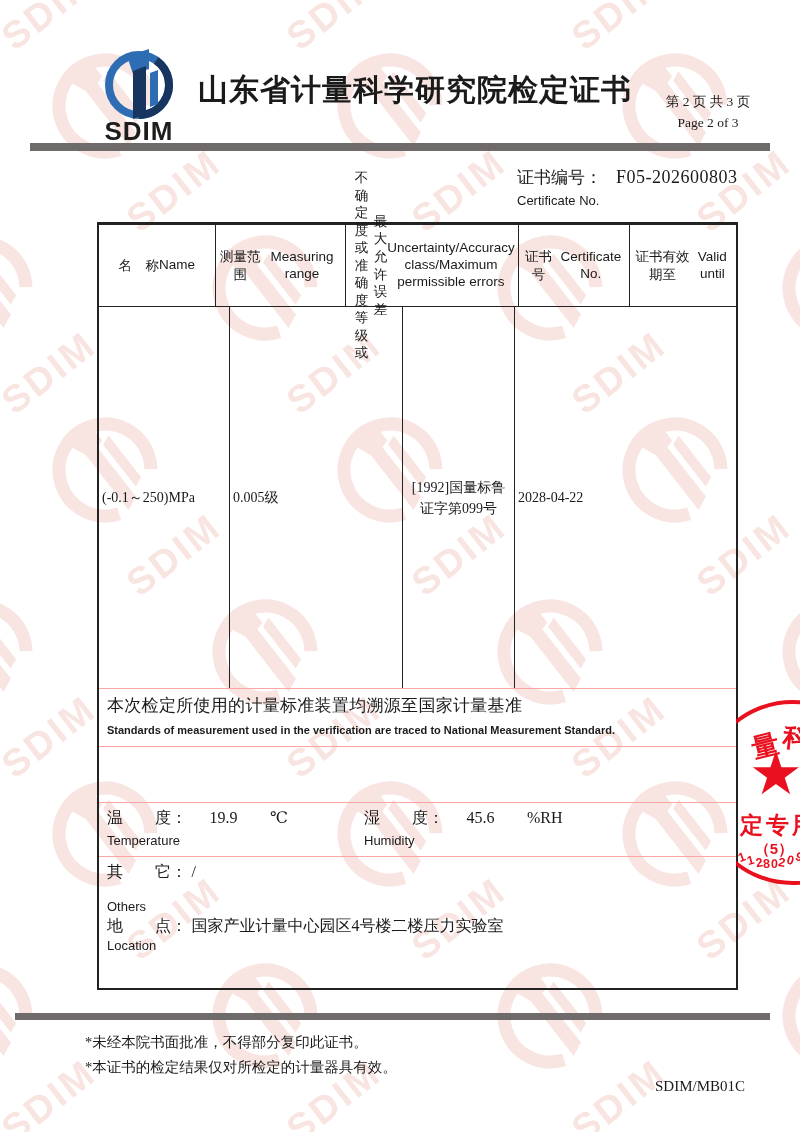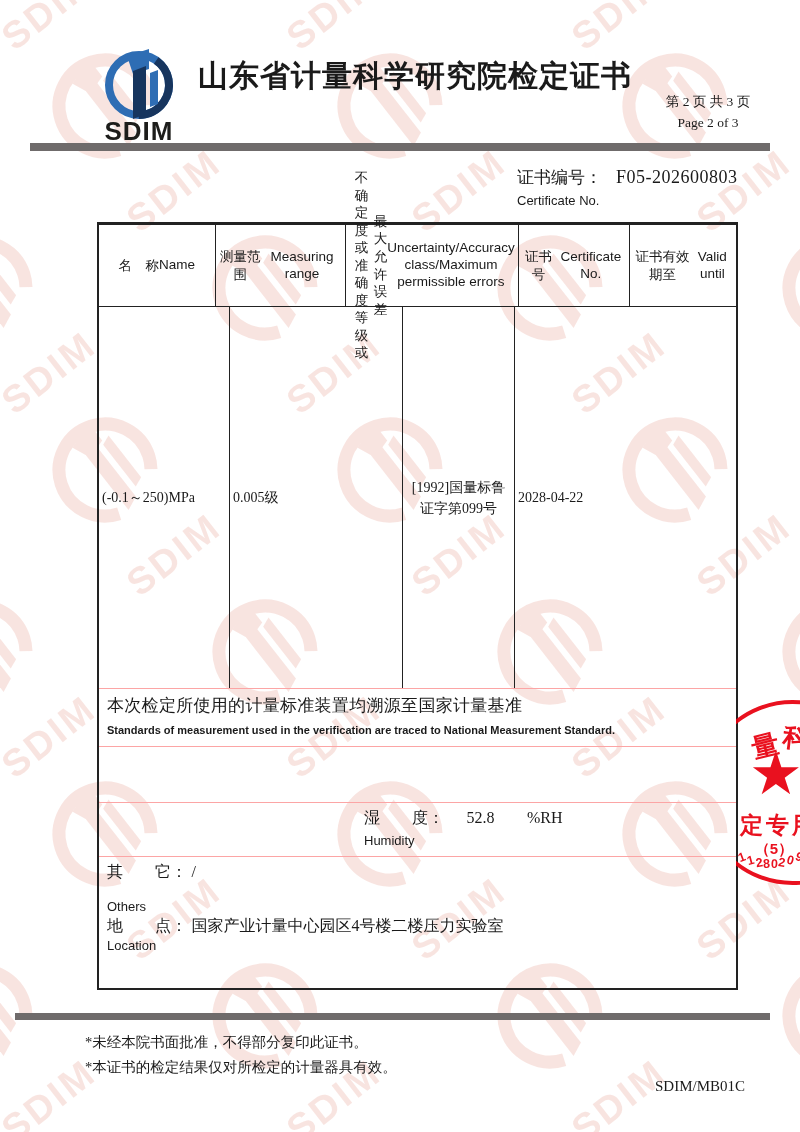--- a/index.html
+++ b/index.html
@@ -10,21 +10,21 @@
   .abs{position:absolute;}
 
   
   .wm-layer{position:absolute;inset:0;z-index:0;pointer-events:none;}
   .wm{position:absolute;opacity:.55;}
 
   .content{position:absolute;inset:0;z-index:1;}
 
   
   .logo-box{left:84px;top:46px;width:110px;height:100px;text-align:center;}
-  .title-blk{left:180px;top:56px;width:470px;text-align:center;}
+  .title-blk{left:180px;top:70px;width:470px;text-align:center;}
   .title-cn{font-size:30px;font-weight:bold;letter-spacing:1px;}
   .title-en{font-size:22px;font-weight:bold;margin-top:11px;letter-spacing:.5px;}
   .pageinfo{left:648px;top:92px;width:120px;text-align:center;font-size:13.5px;line-height:1.55;}
   .bar{background:#6f6b6b;height:8px;}
   .bar-top{left:30px;top:143px;width:740px;}
   .bar-bottom{left:15px;top:1013px;width:755px;height:7px;}
 
   
   .certno{left:517px;top:166px;}
   .certno .l1{font-size:17px;}
@@ -398,24 +398,32 @@
 
       <div class="t-full" style="height:58px">
         <div class="big-cn f-hei">本次检定所使用的计量标准装置均溯源至国家计量基准</div>
         <div class="sub-en f-hei">Standards of measurement used in the verification are traced to National Measurement Standard.</div>
       </div>
 
       <div class="t-full" style="height:56px">
       </div>
 
       <div class="t-full" style="height:54px">
+        <div>
+          <div class="env-line">
+            <span class="env-label f-hei">温　　度：</span>
+            <span class="env-val f-song">19.9</span>
+            <span class="env-unit f-song">℃</span>
+          </div>
+          <div class="env-en f-hei">Temperature</div>
+        </div>
         <div class="hum-grp">
           <div class="env-line">
             <span class="env-label f-hei">湿　　度：</span>
-            <span class="env-val f-song">52.8</span>
+            <span class="env-val f-song">45.6</span>
             <span class="env-unit f-song">%RH</span>
           </div>
           <div class="env-en f-hei">Humidity</div>
         </div>
       </div>
 
       <div class="t-full" style="height:84px">
         <div>
           <div class="env-line">
             <span class="env-label f-hei">其　　它：</span>

